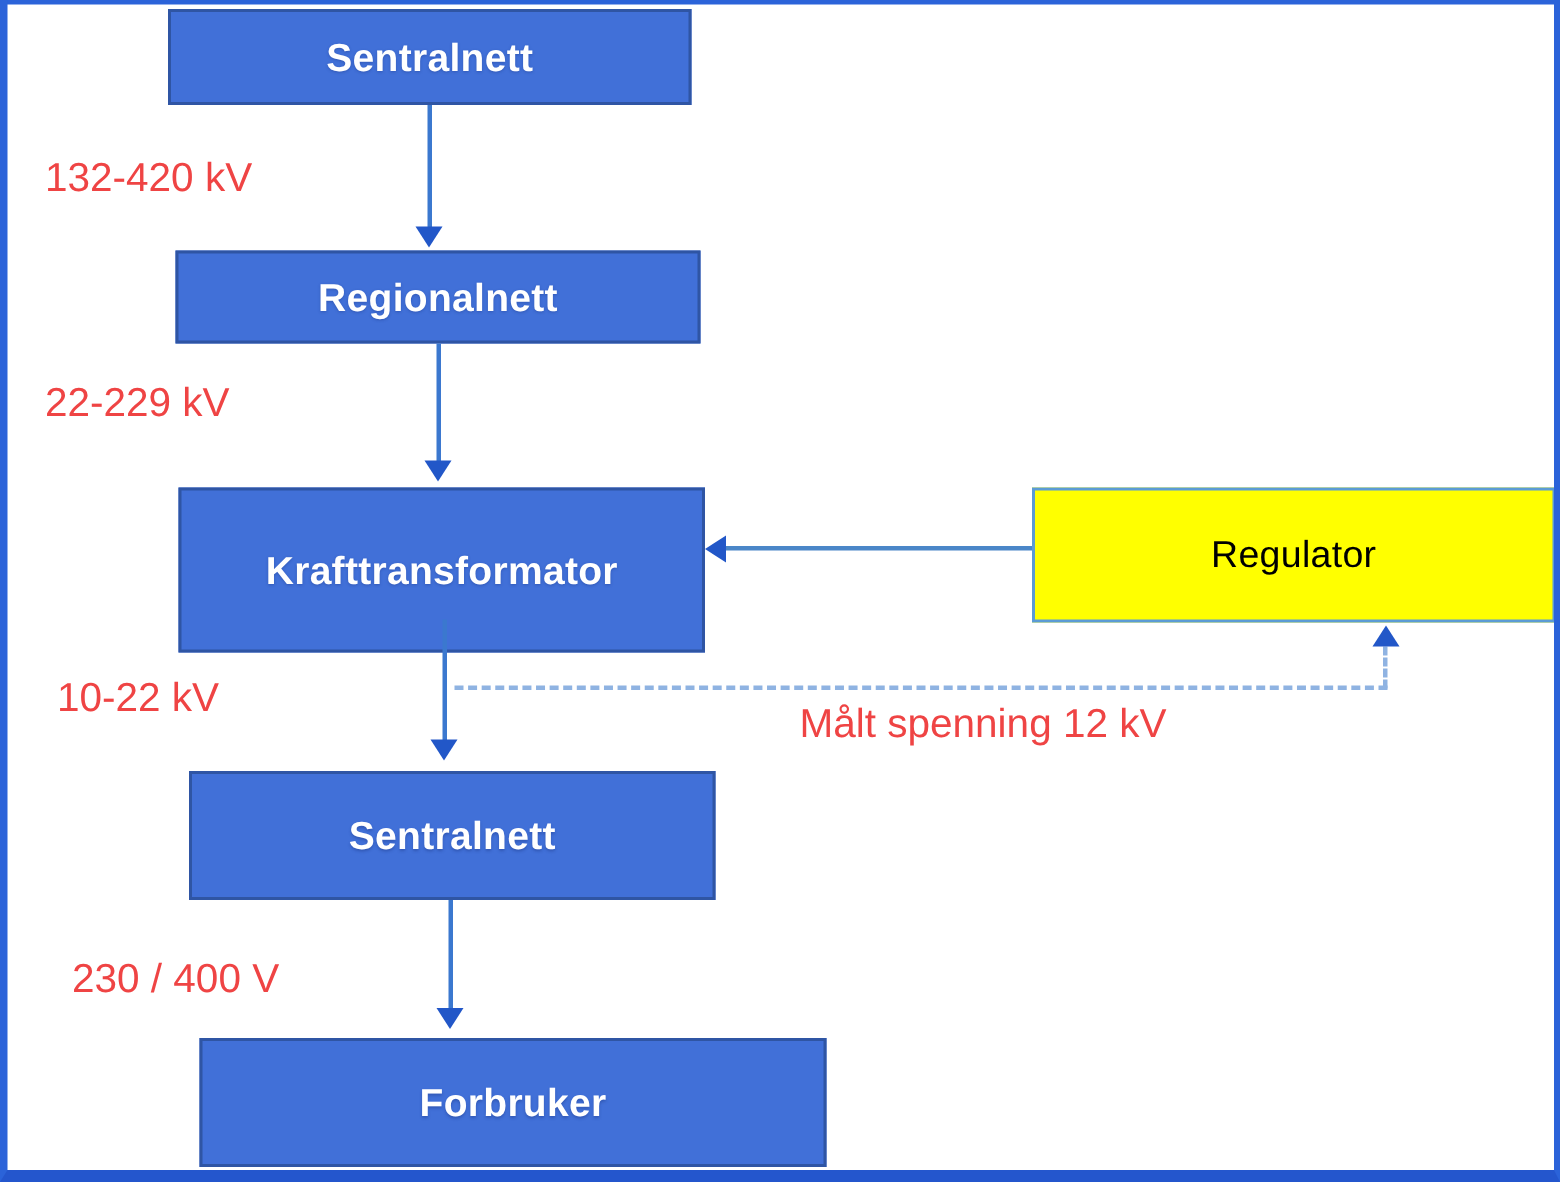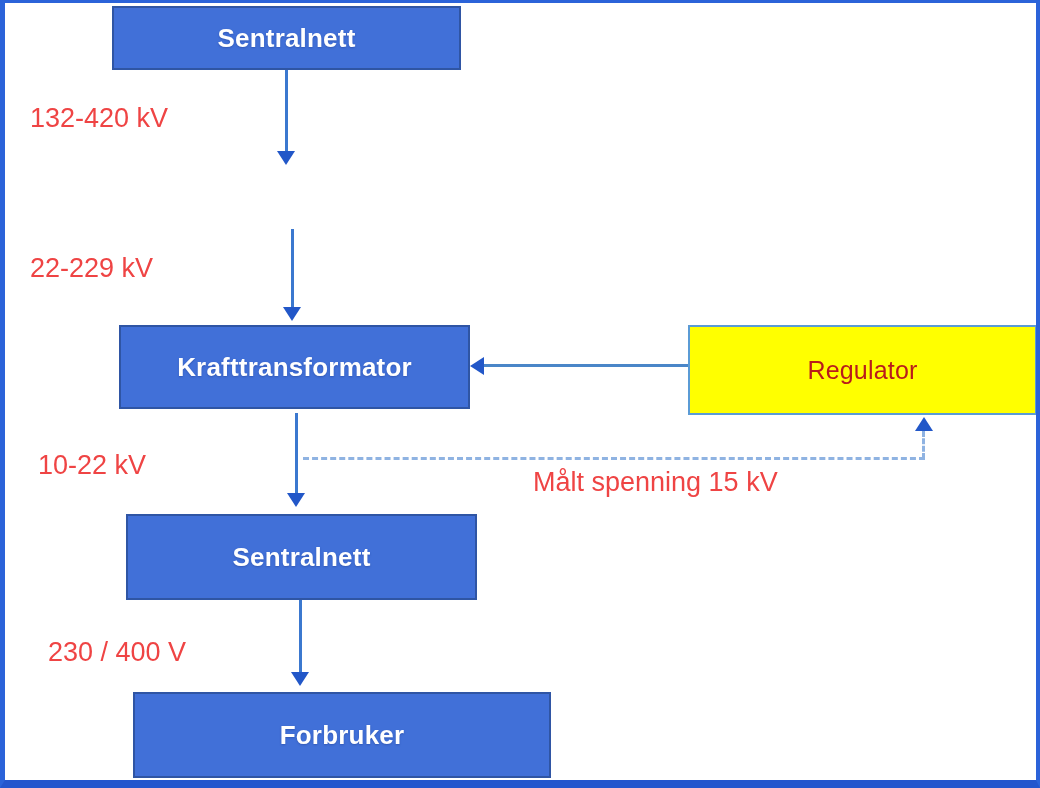--- a/index.html
+++ b/index.html
@@ -32,21 +32,21 @@
   }
   .node.blue {
     background: #4170d8;
     border: 2px solid #2f55a4;
     color: #ffffff;
     text-shadow: 0 1px 2px rgba(30,60,140,0.45);
   }
   .node.yellow {
     background: #ffff00;
     border: 2px solid #5b9bd5;
-    color: #b91c1c;
+    color: #000000;
     font-weight: normal;
     font-size: 25px;
   }
   .vlabel {
     position: absolute;
     color: #ef4444;
     font-size: 27px;
     white-space: nowrap;
   }
   .shaft-v {
@@ -92,42 +92,45 @@
 </style>
 </head>
 <body>
 
 <div id="canvas">
 
   <div class="node blue" style="left:107px; top:3px; width:349px; height:64px;">
     <span>Sentralnett</span>
   </div>
 
+  <div class="node blue" style="left:112px; top:164px; width:350px; height:62px;">
+    <span>Regionalnett</span>
+  </div>
 
-  <div class="node blue" style="left:114px; top:322px; width:351px; height:84px;">
+  <div class="node blue" style="left:114px; top:322px; width:351px; height:110px;">
     <span>Krafttransformator</span>
   </div>
 
   <div class="node blue" style="left:121px; top:511px; width:351px; height:86px;">
     <span>Sentralnett</span>
   </div>
 
   <div class="node blue" style="left:128px; top:689px; width:418px; height:86px;">
     <span>Forbruker</span>
   </div>
 
   <div class="node yellow" style="left:683px; top:322px; width:349px; height:90px;">
     <span>Regulator</span>
   </div>
 
   <div class="vlabel" style="left:25px; top:100px;">132-420 kV</div>
   <div class="vlabel" style="left:25px; top:250px;">22-229 kV</div>
   <div class="vlabel" style="left:33px; top:447px;">10-22 kV</div>
   <div class="vlabel" style="left:43px; top:634px;">230 / 400 V</div>
-  <div class="vlabel" style="left:528px; top:464px;">Målt spenning 15 kV</div>
+  <div class="vlabel" style="left:528px; top:464px;">Målt spenning 12 kV</div>
 
   <div class="shaft-v" style="left:280px; top:67px; height:84px;"></div>
   <div class="head down" style="left:272px; top:148px;"></div>
 
   <div class="shaft-v" style="left:286px; top:226px; height:80px;"></div>
   <div class="head down" style="left:278px; top:304px;"></div>
 
   <div class="shaft-v" style="left:290px; top:410px; height:82px;"></div>
   <div class="head down" style="left:282px; top:490px;"></div>
 

